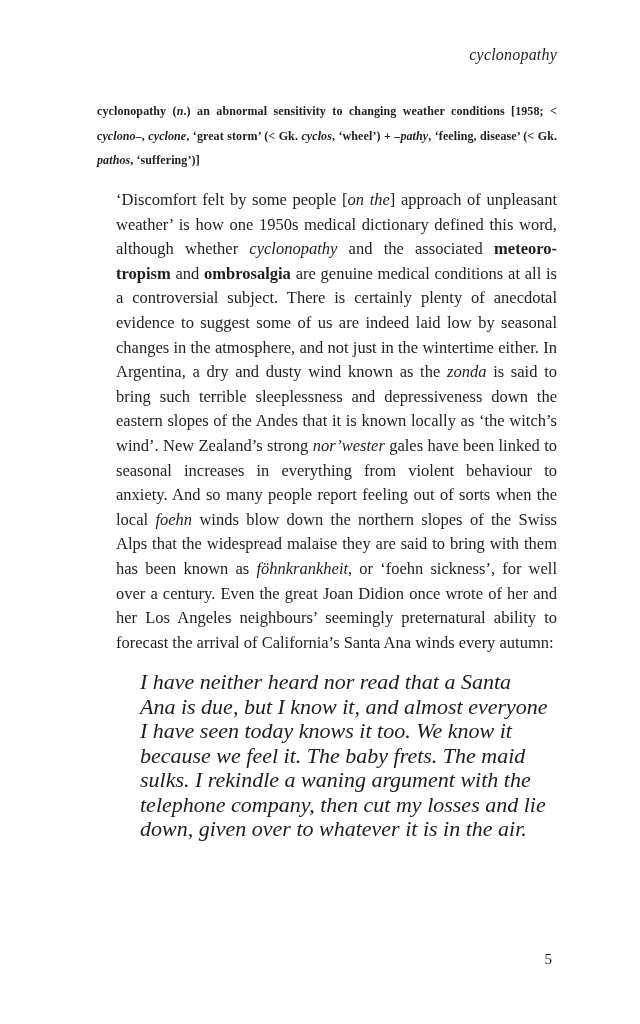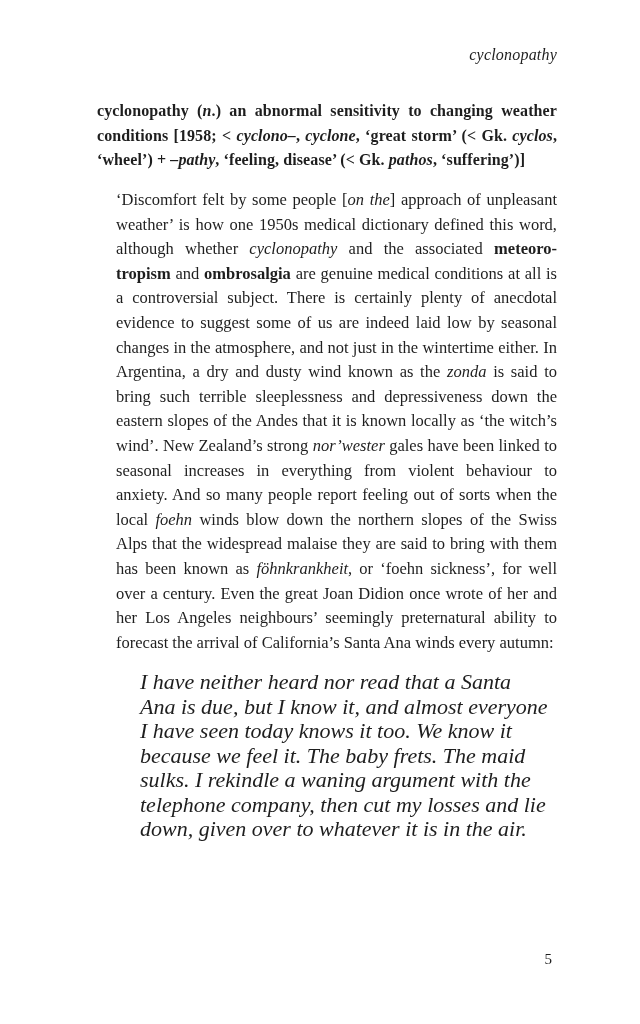--- a/index.html
+++ b/index.html
@@ -24,21 +24,21 @@
     text-align: right;
     font-style: italic;
     font-size: 16px;
     letter-spacing: 0.2px;
   }
   .definition {
     position: absolute;
     top: 99px;
     left: 97px;
     right: 83px;
-    font-size: 16px;
+    font-size: 12px;
     line-height: 24.5px;
     font-weight: bold;
     text-align: justify;
     letter-spacing: 0.1px;
   }
   .body-para {
     position: absolute;
     top: 188px;
     left: 116px;
     right: 83px;

